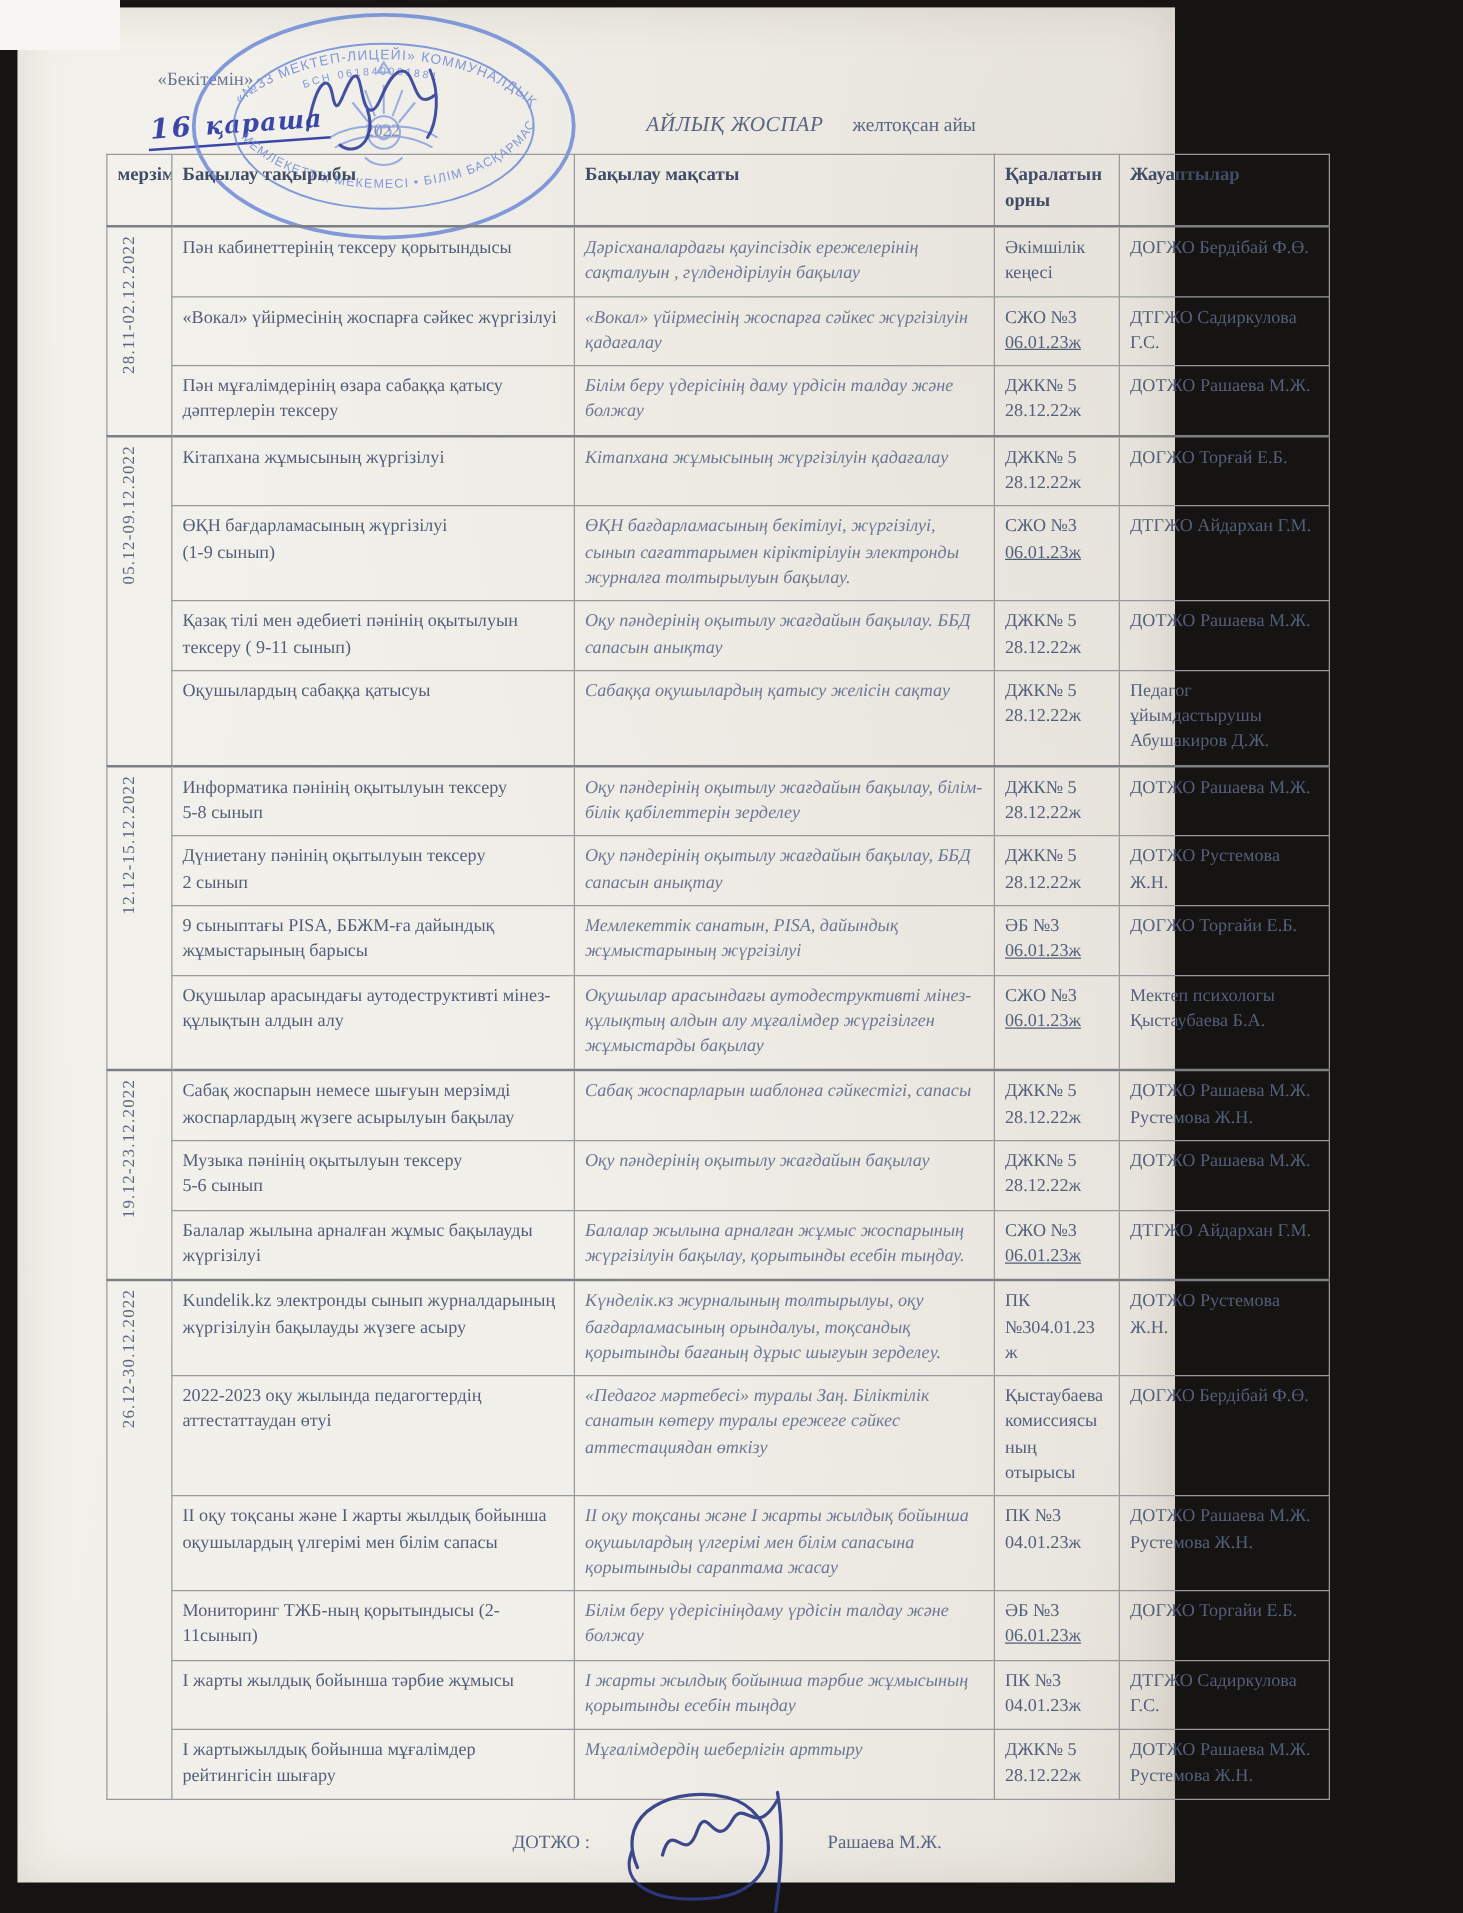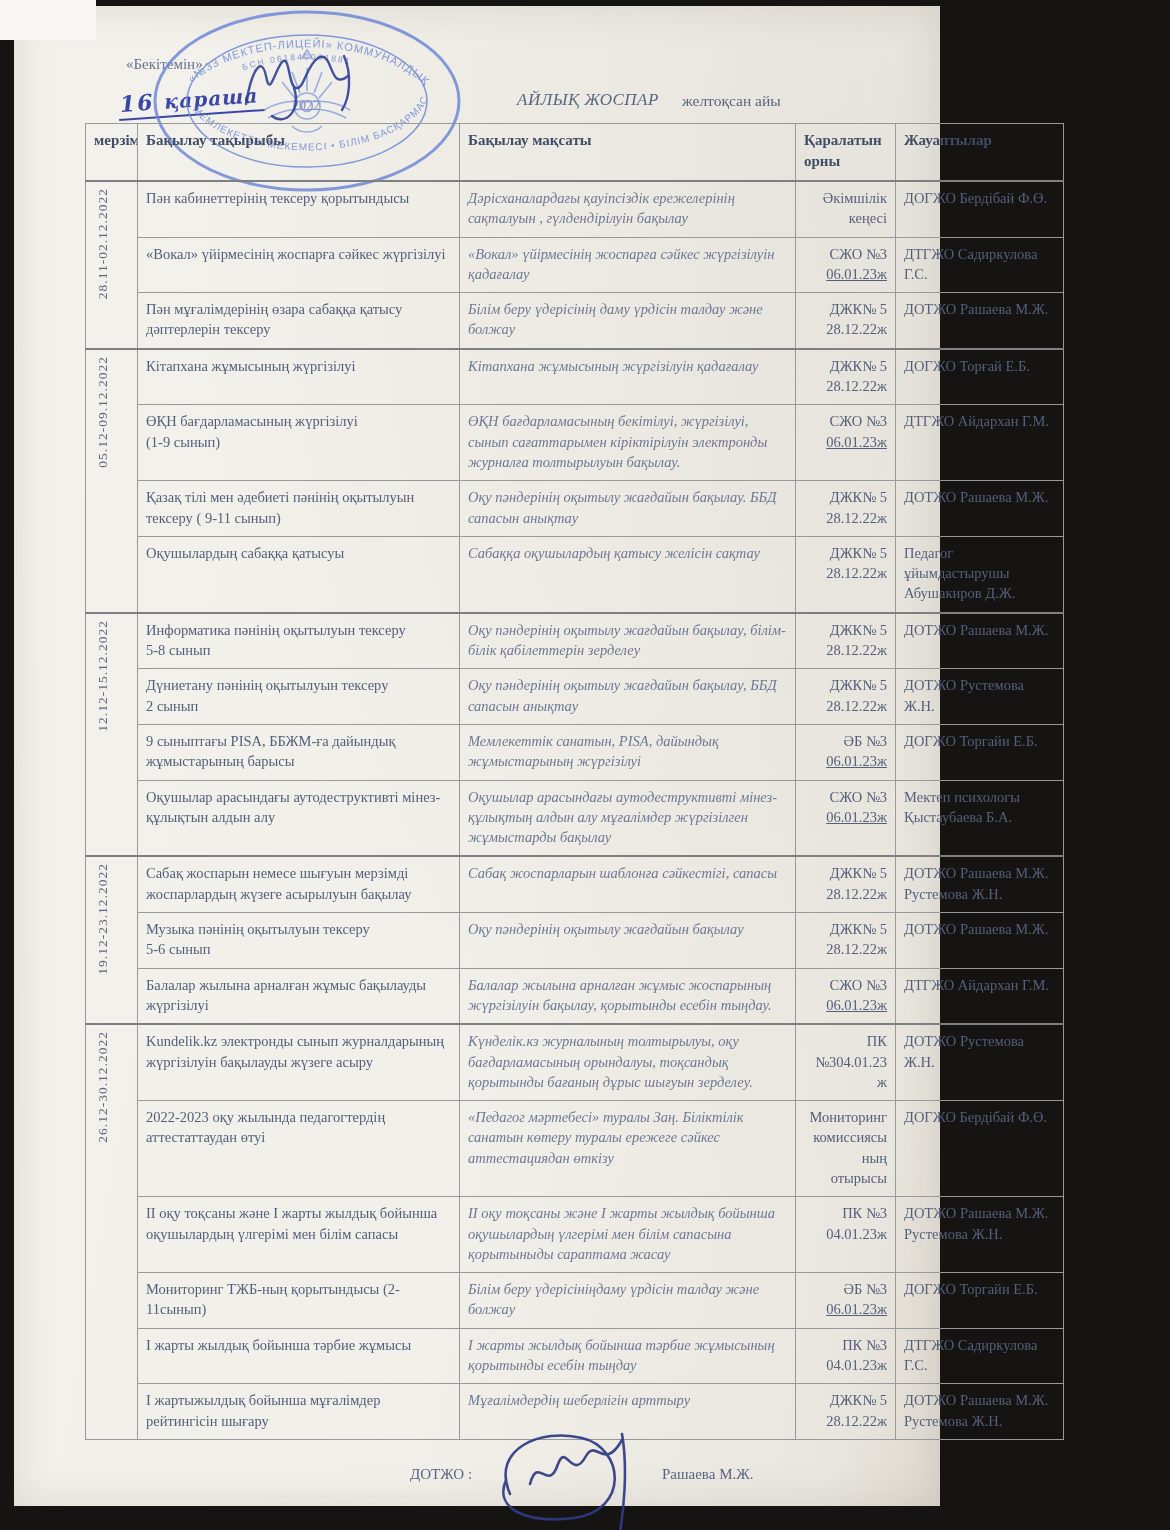--- a/index.html
+++ b/index.html
@@ -47,21 +47,21 @@
     padding:6px 8px 8px 8px;font-size:14.5px;line-height:1.4;
     overflow:hidden;
   }
   table.plan th{
     color:#414c66;font-weight:bold;font-size:15px;height:34px;
   }
   td.topic-cell{color:#535f79;white-space:pre-line;}
   td.purpose-cell{color:#6d7893;font-style:italic;}
   td.place-cell{color:#545f7a;}
   td.resp-cell{color:#545f7a;}
-  .place-line{display:block;text-align:right;}
+  .place-line{display:block;}
   .place-line.u{text-decoration:underline;}
   td.period-cell{padding:4px 2px;text-align:center;vertical-align:middle;}
   .period-text{
     display:inline-block;writing-mode:vertical-rl;transform:rotate(180deg);
     color:#5b6681;font-size:13.5px;letter-spacing:1px;white-space:nowrap;
   }
   tr.section-start td{border-top:2px solid #7d7f82;}
   
   .footer-row{position:absolute;left:0;top:1428px;width:1146px;height:120px;}
   .footer-label{position:absolute;left:396px;top:32px;color:#5a6580;font-size:15px;}
@@ -290,21 +290,21 @@
             <span class="place-line">ПК</span>
             <span class="place-line">№304.01.23</span>
             <span class="place-line">ж</span>
           </td>
           <td class="resp-cell">ДОТЖО Рустемова Ж.Н.</td>
         </tr>
         <tr>
           <td class="topic-cell">2022-2023 оқу жылында педагогтердің аттестаттаудан өтуі</td>
           <td class="purpose-cell">«Педагог мәртебесі» туралы Заң. Біліктілік санатын көтеру туралы ережеге сәйкес аттестациядан өткізу</td>
           <td class="place-cell">
-            <span class="place-line">Мониторинг</span>
+            <span class="place-line">Қыстаубаева</span>
             <span class="place-line">комиссиясы</span>
             <span class="place-line">ның</span>
             <span class="place-line">отырысы</span>
           </td>
           <td class="resp-cell">ДОГЖО Бердібай Ф.Ө.</td>
         </tr>
         <tr>
           <td class="topic-cell">II оқу тоқсаны және I жарты жылдық бойынша оқушылардың үлгерімі мен білім сапасы</td>
           <td class="purpose-cell">II оқу тоқсаны және I жарты жылдық бойынша оқушылардың үлгерімі мен білім сапасына қорытыныды сараптама жасау</td>
           <td class="place-cell">

